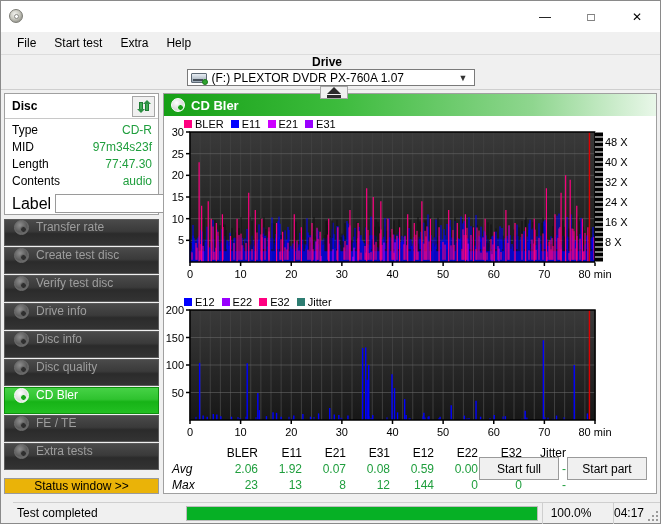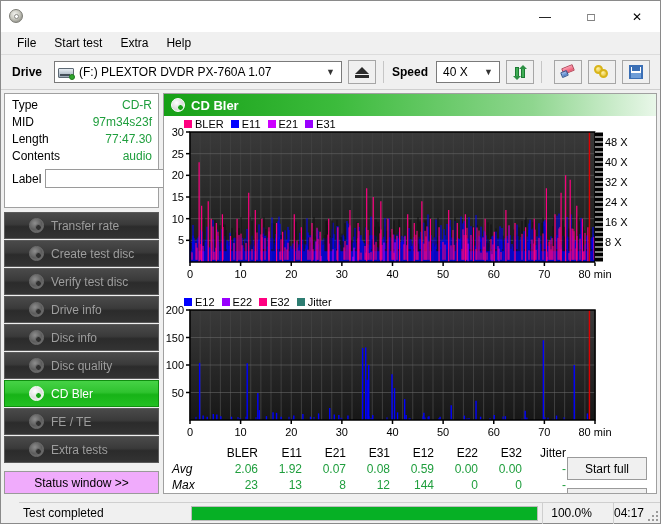--- a/index.html
+++ b/index.html
@@ -61,20 +61,21 @@
     font-size: 12px; color: #000;
     padding: 3px 9px; cursor: default;
   }
 
   
   #drivebar {
     height: 35px; background: #f0f0f0;
     display: flex; align-items: center;
     padding: 0 6px;
     border-bottom: 1px solid #cfcfcf;
+    flex-direction: column;
   }
   .bar-label { font-size: 12px; font-weight: bold; color: #000; }
   #drive-label { margin: 0 12px 0 5px; }
   .combo {
     height: 22px; background: #ffffff;
     border: 1px solid #7a7a7a;
     display: flex; align-items: center;
     font-size: 12px; color: #000;
     padding: 0 2px 0 3px;
   }
@@ -190,21 +191,21 @@
   }
   #disc-head .t { font-size: 12px; font-weight: bold; color: #000; }
   .disc-rows { padding: 3px 6px 0 7px; }
   .disc-row {
     display: flex; justify-content: space-between; align-items: center;
     font-size: 12px; line-height: 17px;
   }
   .disc-row .k { color: #000; }
   .disc-row .v { color: #1f9e3d; }
   #label-row { margin-top: 3px; display: flex; align-items: center; gap: 4px; }
-  #label-row .k { font-size: 12px; }
+  #label-row .k { font-size: 16px; }
   #label-input {
     flex: 1 1 auto; height: 19px; background: #fff;
     border: 1px solid #9a9a9a; font-size: 11px; padding: 0 3px;
     outline: none; color: #000;
   }
   .mini-btn {
     width: 23px; height: 21px; background: #f0f0f0; border: 1px solid #a6a6a6;
     display: flex; align-items: center; justify-content: center;
   }
   .cd-ico {
@@ -214,22 +215,22 @@
   }
   .cd-ico::after {
     content: ""; position: absolute; left: 5px; top: 5px;
     width: 5px; height: 5px; border-radius: 50%;
     background: #ffffff; border: 1px solid #9c9866;
   }
 
   
   #tests { margin-top: 4px; display: flex; flex-direction: column; gap: 1px; }
   .test-btn {
-    height: 27px; display: flex; align-items: center; gap: 7px;
-    padding-left: 24px;
+    height: 27px; display: flex; gap: 7px;
+    padding-left: 9px;
     background: linear-gradient(#4a4a4a 0%, #3a3a3a 45%, #2b2b2b 55%, #333333 100%);
     border: 1px solid #5a5a5a;
     color: #9d9d9d; font-size: 12px;
   }
   .test-btn.active {
     background: linear-gradient(#46d246 0%, #2fc32f 45%, #17b317 55%, #22c022 100%);
     border: 1px solid #0f8f0f; color: #ffffff;
   }
   .t-ico {
     width: 15px; height: 15px; border-radius: 50%;
@@ -242,21 +243,21 @@
   }
   .t-ico::after {
     content: ""; position: absolute; left: 5px; top: 5px;
     width: 5px; height: 5px; border-radius: 50%;
     background: #2f2f2f; border: 1px solid #6e6e6e;
   }
   .test-btn.active .t-ico::after { background: #17a317; border-color: #ffffff; }
 
   #status-window-btn {
     margin-top: 8px; height: 24px;
-    background: #f0abfc; border: 1px solid #9a9a9a;
+    background: #eab308; border: 1px solid #9a9a9a;
     display: flex; align-items: center; justify-content: center;
     font-size: 12px; color: #000;
   }
 
   
   #right {
     flex: 1 1 auto; border: 1px solid #a0a0a0; background: #ffffff;
     display: flex; flex-direction: column; overflow: hidden;
   }
   #panel-head {
@@ -294,21 +295,21 @@
   .st-v { color: #1f9e3d; text-align: right; }
 
   .act-btn {
     width: 80px; height: 23px; background: #f0f0f0;
     border: 1px solid #9a9a9a; font-size: 12px; color: #000;
     display: flex; align-items: center; justify-content: center;
   }
 
   
   #statusbar {
-    position: absolute; left: 18px; bottom: 0; right: 0;
+    position: absolute; left: 12px; bottom: 0; right: 0;
     height: 21px; background: #f0f0f0;
     border-top: 1px solid #cfcfcf;
     display: flex; align-items: center; font-size: 12px; color: #000;
   }
   #sb-text { width: 175px; padding-left: 4px; }
   #sb-progress-wrap {
     width: 355px; height: 15px; background: #e6e6e6;
     border: 1px solid #bcbcbc; position: relative; overflow: hidden;
   }
   #sb-progress-fill { height: 100%; background: #06b025; }
@@ -397,20 +398,31 @@
           <span class="label"></span>
       </span>
     </div>
   </div>
 
   <div id="body">
 
     <div id="left">
 
       <div id="disc-panel">
+        <div id="disc-head">
+          <span class="t">Disc</span>
+          <span class="mini-btn">
+            <span class="refresh" style="width:13px;height:13px;">
+              <span class="a1" style="height:9px;"></span>
+                <span class="a2" style="height:9px;"></span>
+              <span class="t1" style="top:9px;"></span>
+                <span class="t2"></span>
+            </span>
+          </span>
+        </div>
         <div class="disc-rows">
           <div class="disc-row">
             <span class="k">Type</span>
             <span class="v">CD-R</span>
           </div>
           <div class="disc-row">
             <span class="k">MID</span>
             <span class="v">97m34s23f</span>
           </div>
           <div class="disc-row">
@@ -1631,21 +1643,21 @@
             <span class="st-v">8</span>
             <span class="st-v">12</span>
             <span class="st-v">144</span>
             <span class="st-v">0</span>
             <span class="st-v">0</span>
             <span class="st-v">-</span>
 
           </div>
         </div>
 
-        <div style="position:absolute;right:9px;top:341px;display:flex;flex-direction:column;gap:8px;">
+        <div style="position:absolute;right:9px;top:341px;display:flex;flex-direction:row;gap:8px;">
           <div class="act-btn">Start full</div>
           <div class="act-btn">Start part</div>
         </div>
 
       </div>
     </div>
   </div>
 
   <div id="statusbar">
     <span id="sb-text">Test completed</span>

